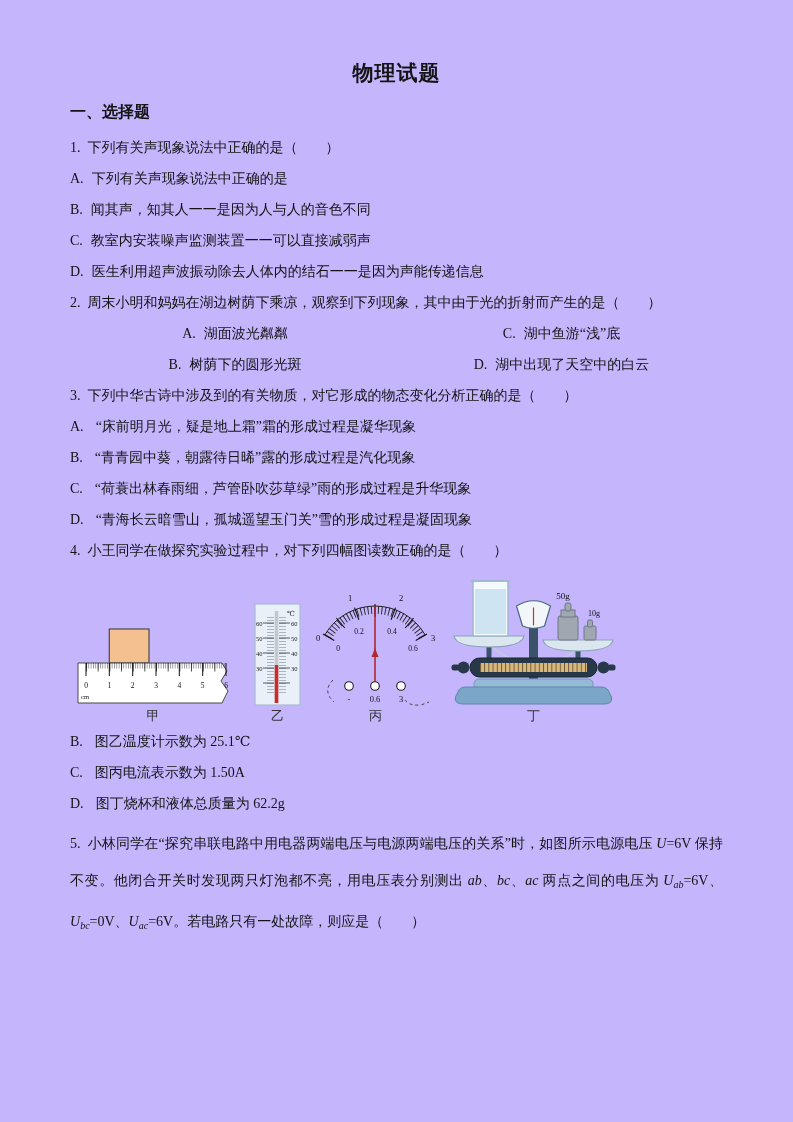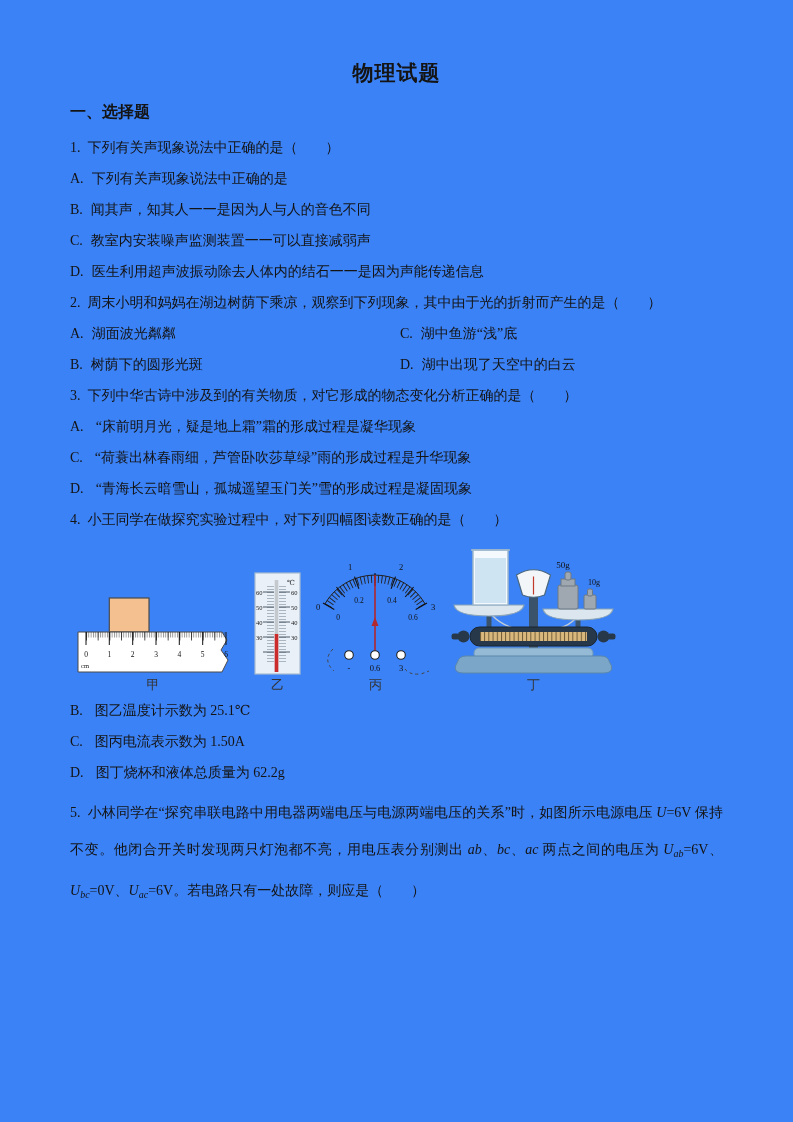--- a/index.html
+++ b/index.html
@@ -1,25 +1,25 @@
 <!DOCTYPE html>
 <html><head>
 <meta charset="utf-8">
 <style>
   html,body{margin:0;padding:0;background:#e8e8e8;}
-  .page{position:relative;width:793px;height:1122px;background:#3b82f6;margin:0 auto;
+  .page{position:relative;width:793px;height:1122px;background:#c4b5fd;margin:0 auto;
         font-family:"Liberation Serif","DejaVu Serif",serif;color:#141414;overflow:hidden;}
   .content{padding:60px 70px 0 70px;}
   .title{text-align:center;font-size:21px;font-weight:bold;margin:0 0 14px 0;letter-spacing:1px;line-height:26px;}
   .section{font-size:16px;font-weight:bold;margin:4px 0 8px 0;line-height:24px;}
   .line{font-size:14px;line-height:31px;margin:0;white-space:nowrap;}
   .qnum{margin-right:7px;}
   .opt-label{margin-right:8px;}
   .q3gap{margin-right:12px;}
-  .optgrid{display:grid;grid-template-columns:330px 1fr;}
+  .optgrid{display:grid;grid-template-columns:330px 1fr;text-align:center;}
   .wrap{white-space:normal;line-height:37px;text-align:justify;margin-top:6px;}
   .it{font-style:italic;}
   .sub{font-style:italic;font-size:10px;vertical-align:-3px;}
   .figs{display:flex;align-items:flex-end;margin:10px 0 2px 2px;}
   .fig{display:flex;flex-direction:column;align-items:center;}
   .fig-cap{font-size:13px;color:#333;line-height:17px;margin-top:1px;}
   .m1{margin-left:0;} .m2{margin-left:20px;} .m3{margin-left:12px;} .m4{margin-left:8px;}
   svg{display:block;}
   svg text{font-family:"Liberation Serif","DejaVu Serif",serif;}
 </style>
@@ -41,20 +41,21 @@
     <p class="line"><span class="qnum">2.</span><span>周末小明和妈妈在湖边树荫下乘凉，观察到下列现象，其中由于光的折射而产生的是（　　）</span></p>
     <div class="optgrid">
       <p class="line"><span class="opt-label">A.</span><span>湖面波光粼粼</span></p>
       <p class="line"><span class="opt-label">C.</span><span>湖中鱼游“浅”底</span></p>
       <p class="line"><span class="opt-label">B.</span><span>树荫下的圆形光斑</span></p>
       <p class="line"><span class="opt-label">D.</span><span>湖中出现了天空中的白云</span></p>
     </div>
 
     <p class="line"><span class="qnum">3.</span><span>下列中华古诗中涉及到的有关物质，对它形成的物态变化分析正确的是（　　）</span></p>
     <p class="line"><span class="opt-label q3gap">A.</span><span>“床前明月光，疑是地上霜”霜的形成过程是凝华现象</span></p>
+    <p class="line"><span class="opt-label q3gap">B.</span><span>“青青园中葵，朝露待日晞”露的形成过程是汽化现象</span></p>
     <p class="line"><span class="opt-label q3gap">C.</span><span>“荷蓑出林春雨细，芦管卧吹莎草绿”雨的形成过程是升华现象</span></p>
     <p class="line"><span class="opt-label q3gap">D.</span><span>“青海长云暗雪山，孤城遥望玉门关”雪的形成过程是凝固现象</span></p>
 
     <p class="line"><span class="qnum">4.</span><span>小王同学在做探究实验过程中，对下列四幅图读数正确的是（　　）</span></p>
 
     <div class="figs">
 
       <div class="fig m1">
         <svg width="162" height="103" viewBox="0 0 162 103">
           <defs>

